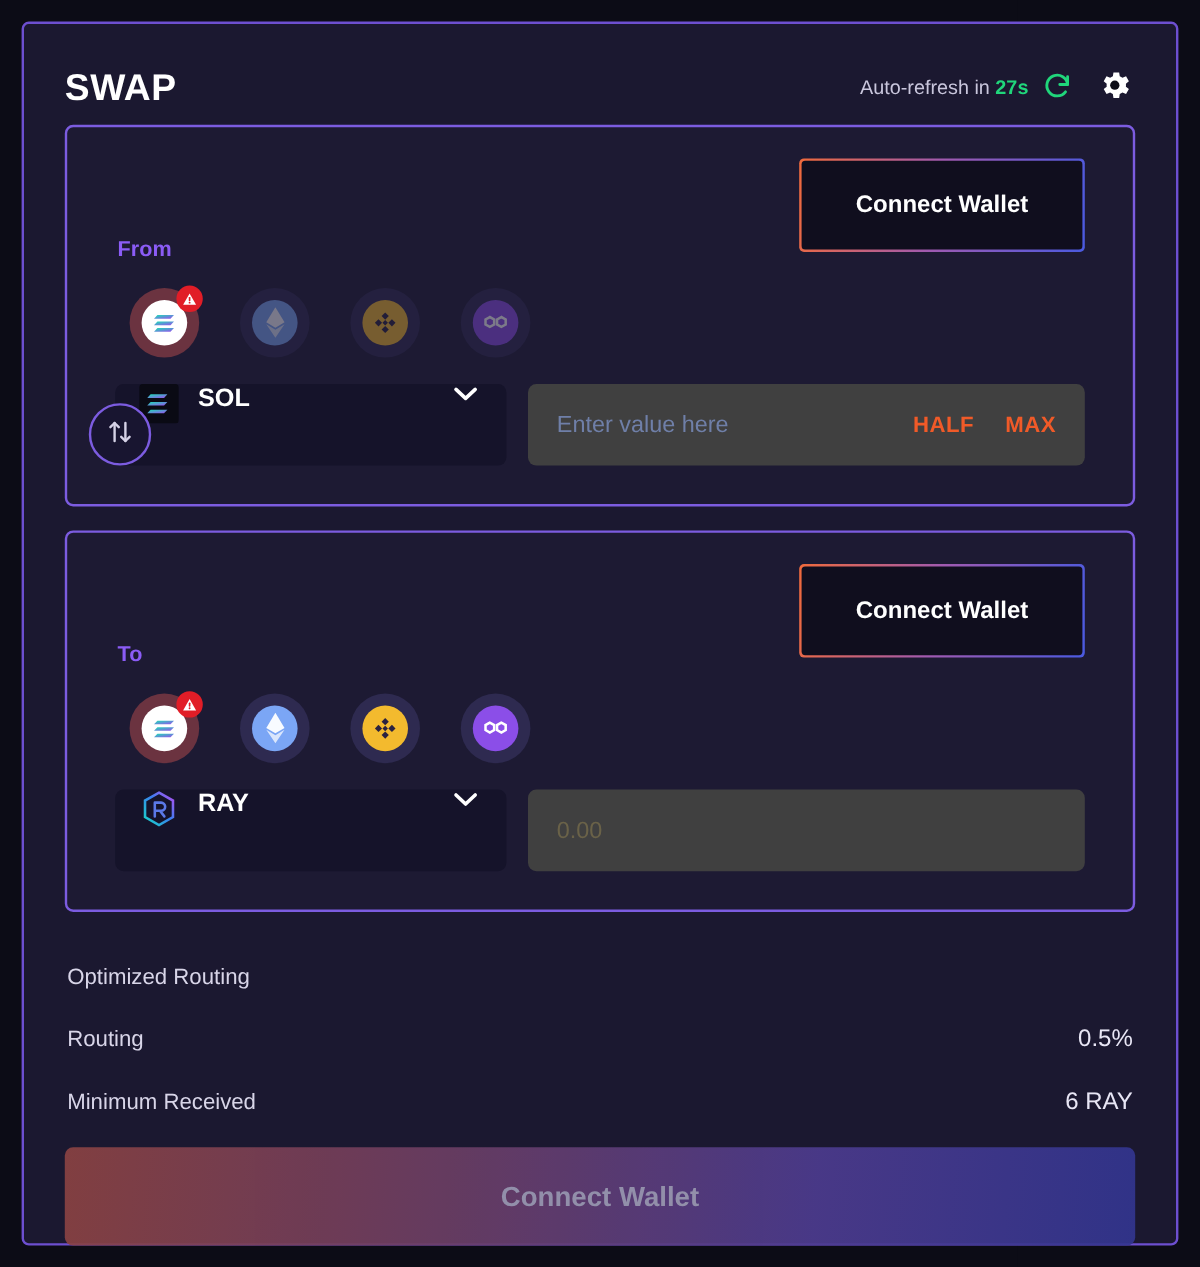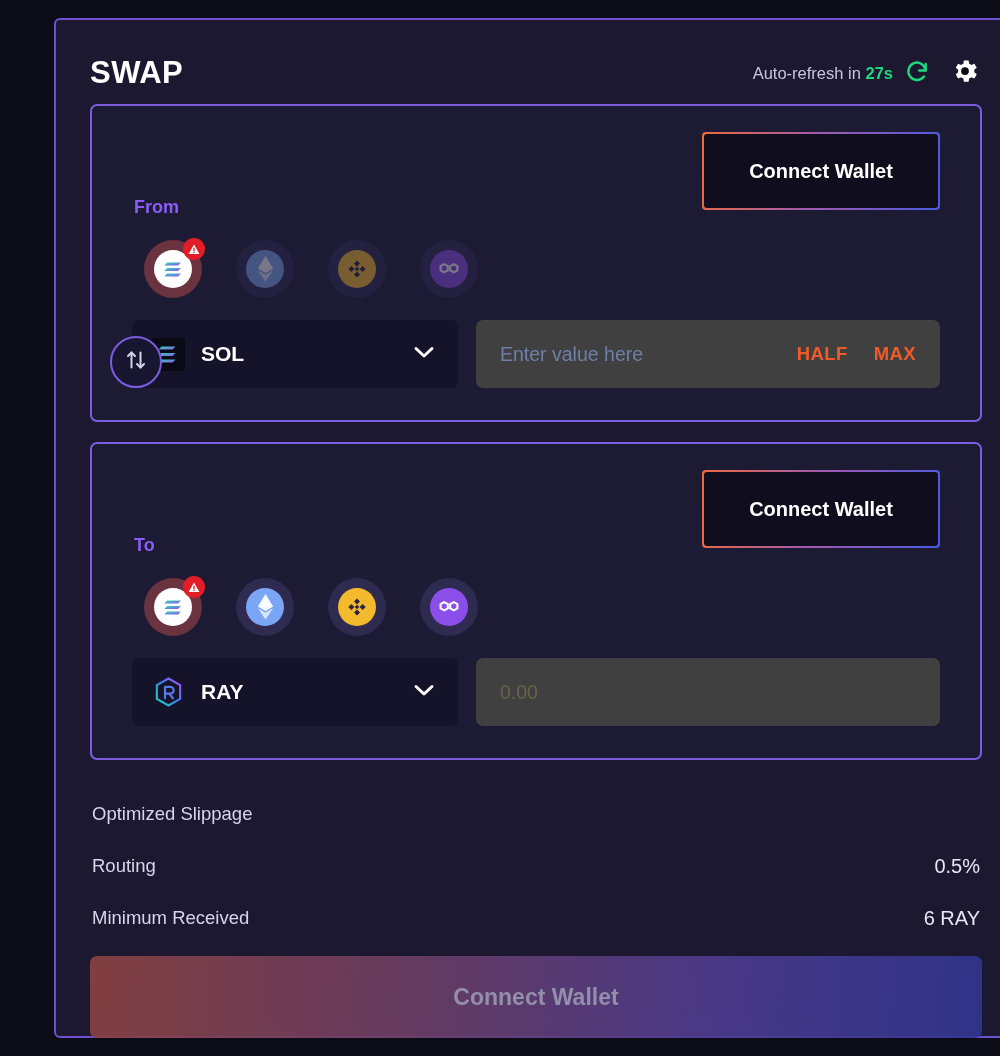--- a/index.html
+++ b/index.html
@@ -11,21 +11,20 @@
     font-family: "Liberation Sans", sans-serif;
     overflow: hidden;
   }
 
   #app {
     position: relative;
     width: 848px;
     height: 1056px;
     background: #0c0c16;
     padding: 18px;
-    margin-left: 36px;
   }
 
   
   .swap-card {
     position: relative;
     width: 964px;
     height: 1020px;
     background: #1b1830;
     border: 2px solid #6d4fd0;
     border-radius: 6px;
@@ -174,21 +173,21 @@
     align-items: center;
     gap: 18px;
     margin-top: 22px;
   }
   .token-select {
     width: 326px;
     height: 68px;
     background: #15132a;
     border-radius: 7px;
     display: flex;
-    align-items: center;
+    align-items: flex-start;
     padding: 0 20px;
     cursor: pointer;
   }
   .token-logo {
     width: 33px;
     height: 33px;
     flex: 0 0 33px;
     display: flex;
     align-items: center;
     justify-content: center;
@@ -506,21 +505,21 @@
         </div>
 
         <div class="amount-box">
           <input class="amount-input muted" type="text" placeholder="0.00" style="">
         </div>
       </div>
     </div>
 
     <div class="info-block">
       <div class="info-row">
-        <span class="info-label">Optimized Slippage</span>
+        <span class="info-label">Optimized Routing</span>
         <span class="info-value"></span>
       </div>
       <div class="info-row">
         <span class="info-label">Routing</span>
         <span class="info-value">0.5%</span>
       </div>
       <div class="info-row">
         <span class="info-label">Minimum Received</span>
         <span class="info-value">6 RAY</span>
       </div>

